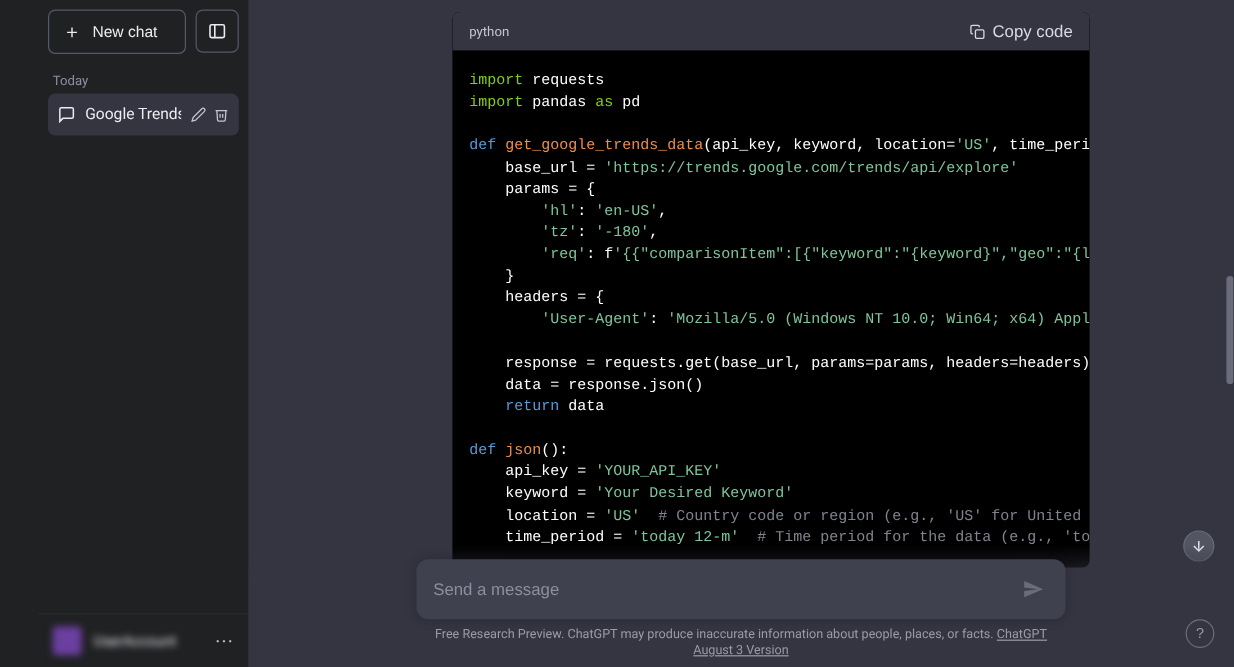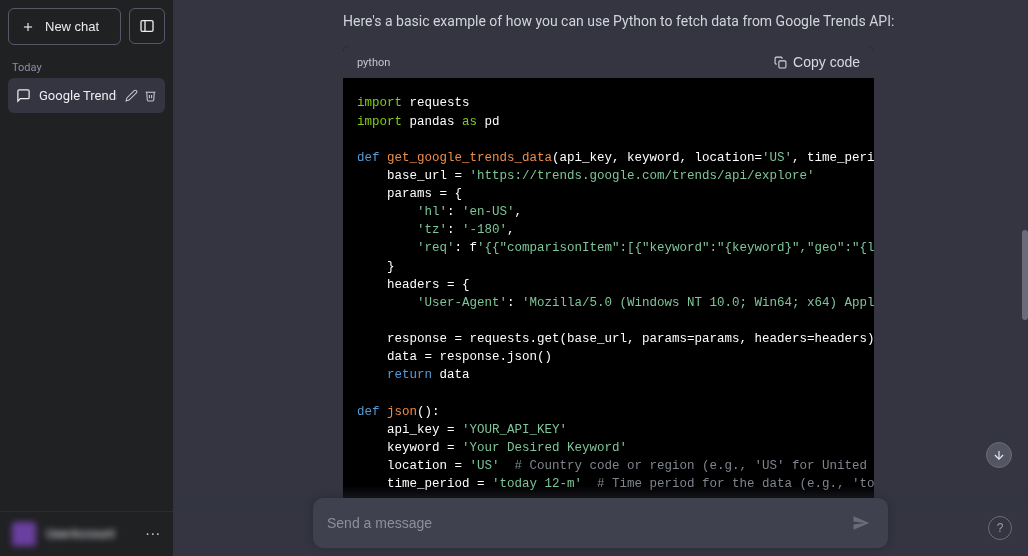--- a/index.html
+++ b/index.html
@@ -8,25 +8,26 @@
       background: #343541;
       color: #ececf1;
       width: 1028px;
       height: 556px;
       overflow: hidden;
       display: flex;
       position: relative;
     }
     
     .sidebar {
-      width: 173px;
+      width: 207px;
       background: #202123;
       display: flex;
       flex-direction: column;
       flex-shrink: 0;
+      padding-left: 32px;
     }
     .sidebar-top {
       padding: 8px;
       display: flex;
       gap: 8px;
     }
     .new-chat-btn {
       flex: 1;
       display: flex;
       align-items: center;
@@ -326,23 +327,20 @@
   </div>
   <div class="sidebar-bottom">
     <div class="avatar"></div>
     <div class="username">UserAccount</div>
     <div class="dots">···</div>
   </div>
 </div>
 
 <div class="main">
   <div class="conversation">
-    <div class="msg-wrap">
-      <div class="message-text">Here's a basic example of how you can use Python to fetch data from Google Trends API:</div>
-    </div>
     <div class="code-block">
       <div class="code-header">
         <span class="code-lang">python</span>
         <button class="copy-btn">
           <span>
             <svg width="13" height="13" viewBox="0 0 24 24" fill="none" stroke="currentColor" stroke-width="2">
                 <rect x="9" y="9" width="13" height="13" rx="2"></rect>
                 <path d="M5 15H4a2 2 0 0 1-2-2V4a2 2 0 0 1 2-2h9a2 2 0 0 1 2 2v1"></path>
               </svg>
           </span>
@@ -387,20 +385,23 @@
     <div class="input-bar">
       <input class="input-field" placeholder="Send a message" style="">
       <button class="send-btn">
         <span>
           <svg width="18" height="18" viewBox="0 0 24 24" fill="currentColor">
               <path d="M2 21l21-9L2 3v7l15 2-15 2v7z"></path>
             </svg>
         </span>
       </button>
     </div>
+    <div class="footer-text">
+      <span>Free Research Preview. ChatGPT may produce inaccurate information about people, places, or facts. </span><a href="#">ChatGPT August 3 Version</a>
+    </div>
   </div>
 
   <button class="help-btn">
     <span>?</span>
   </button>
 </div>
 
 <div class="page-scrollbar">
   <div class="page-scrollbar-thumb"></div>
 </div>

